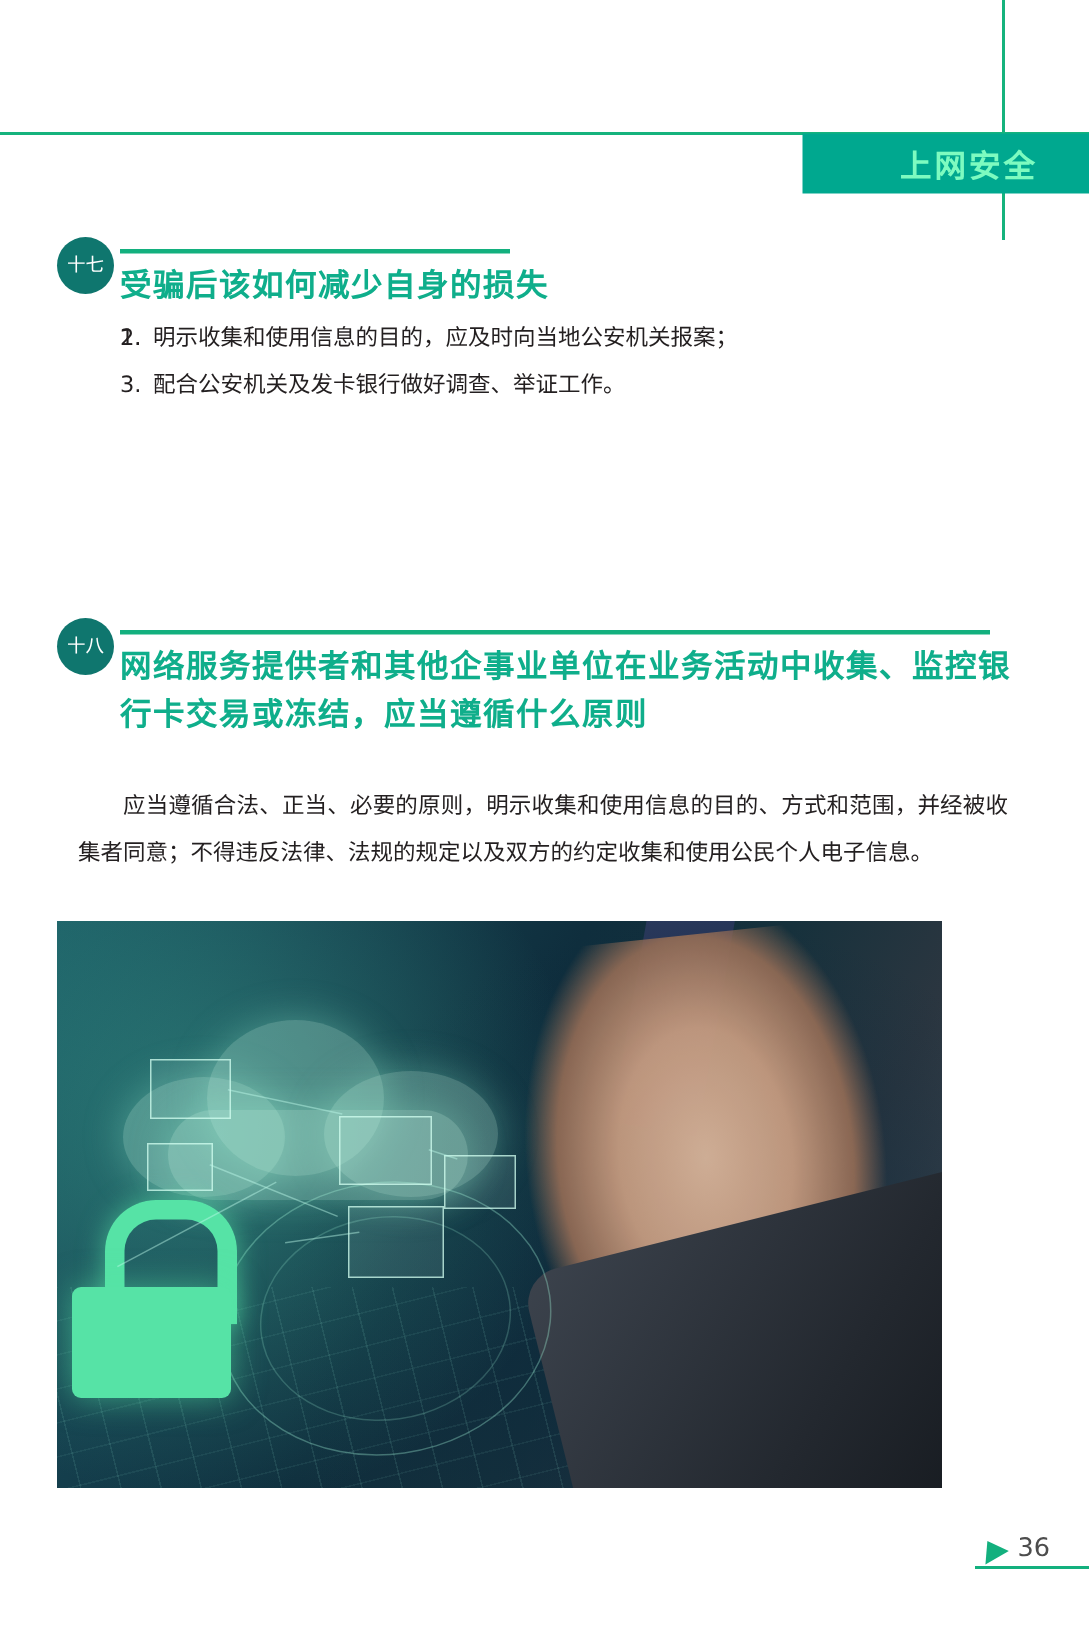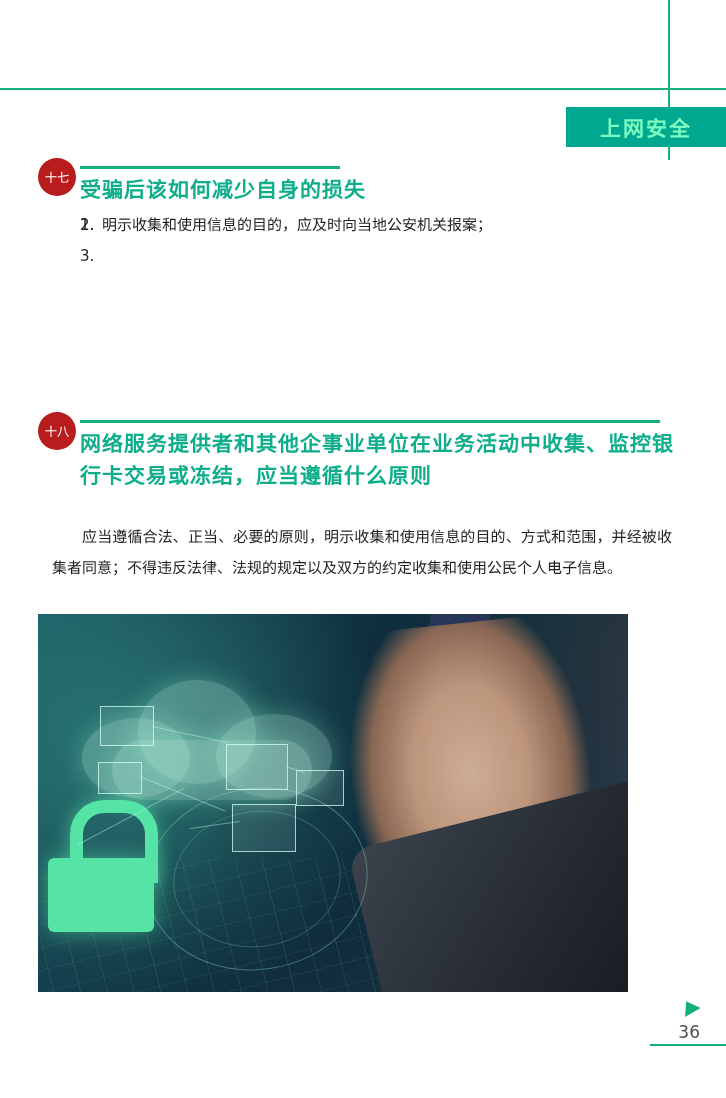--- a/index.html
+++ b/index.html
@@ -35,27 +35,28 @@
     position: absolute;
     left: 668px;
     top: 0;
     width: 2px;
     height: 160px;
     background: #15b37d;
   }
   .header-band {
     position: absolute;
     right: 0;
-    top: 107px;
+    top: 89px;
     width: 160px;
     height: 40px;
     background: #00a88f;
     display: flex;
     align-items: center;
     justify-content: center;
+    padding-left: 31px;
   }
   .header-band-title {
     color: #7dfbc0;
     font-size: 21px;
     font-weight: bold;
     letter-spacing: 2px;
     font-family: "DejaVu Sans", "Liberation Sans", sans-serif;
   }
 
   
@@ -71,21 +72,21 @@
     position: relative;
     height: 46px;
   }
   .num-badge {
     position: absolute;
     left: 0;
     top: 0;
     width: 38px;
     height: 38px;
     border-radius: 50%;
-    background: #b91c1c;
+    background: #0f766e;
     color: #ffffff;
     font-size: 13px;
     line-height: 15px;
     display: flex;
     align-items: center;
     justify-content: center;
     text-align: center;
     font-family: "DejaVu Sans", "Liberation Sans", sans-serif;
     letter-spacing: 0;
   }
@@ -292,21 +293,20 @@
   }
 
   
   .footer-mark {
     position: absolute;
     right: 26px;
     bottom: 56px;
     display: flex;
     align-items: flex-end;
     gap: 6px;
-    flex-direction: column;
   }
   .footer-caret {
     width: 0; height: 0;
     border-left: 9px solid transparent;
     border-right: 9px solid transparent;
     border-bottom: 13px solid #13b07e;
     transform: rotate(-30deg) translateY(-3px);
   }
   .footer-pageno {
     font-size: 17px;
@@ -345,20 +345,21 @@
       <ul class="body-list">
         <li>
           <span class="marker">1.</span>
         </li>
         <li>
           <span class="marker">2.</span>
           <span>明示收集和使用信息的目的，应及时向当地公安机关报案；</span>
         </li>
         <li>
           <span class="marker">3.</span>
+          <span>配合公安机关及发卡银行做好调查、举证工作。</span>
         </li>
       </ul>
     </div>
   </div>
 
   <div class="section" id="section-18">
     <div class="sec-head">
       <div class="num-badge">
         <span>十八</span>
       </div>

